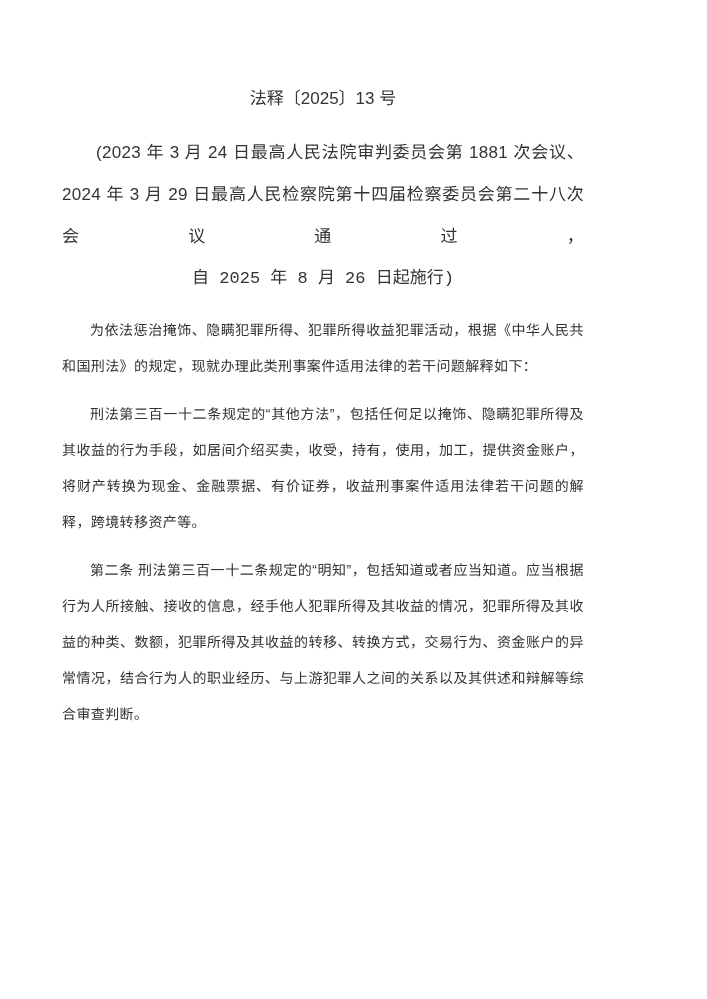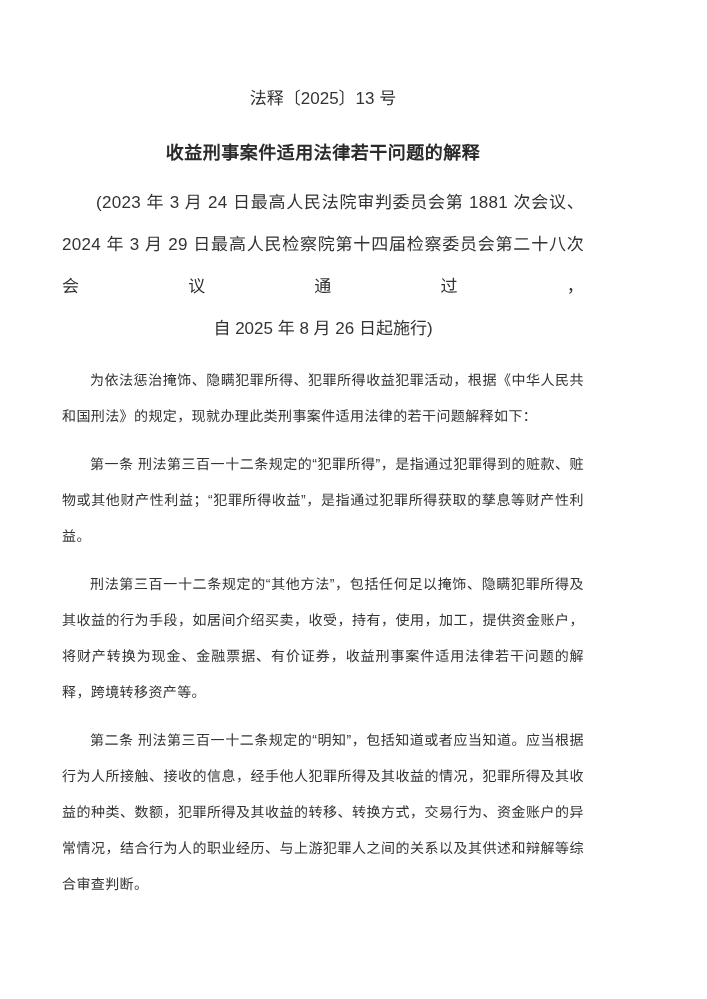--- a/index.html
+++ b/index.html
@@ -46,20 +46,21 @@
       color: #333333;
     }
     .enactment .passed {
       text-indent: 2em;
       text-align: justify;
       text-align-last: justify;
       letter-spacing: 0.3px;
     }
     .enactment .effective {
       text-align: center;
+      font-family: Liberation Mono, monospace;
     }
     .body-text {
       margin-top: 2px;
     }
     .para {
       margin: 12px 0 0 0;
       text-indent: 2em;
       text-align: justify;
       font-size: 14px;
       line-height: 36px;
@@ -69,28 +70,26 @@
     }
   </style>
 </head>
 <body>
 
 <div class="page">
 
   <div class="doc-number">法释〔2025〕13 号</div>
 
   <h1 class="title">
-    <span class="title-line">收益刑事案件适用法律若干问题的解释</span>
   </h1>
 
   <div class="enactment">
     <div class="passed">(2023 年 3 月 24 日最高人民法院审判委员会第 1881 次会议、2024 年 3 月 29 日最高人民检察院第十四届检察委员会第二十八次会议通过，</div>
     <div class="effective">自 2025 年 8 月 26 日起施行)</div>
   </div>
 
   <div class="body-text">
     <p class="para">为依法惩治掩饰、隐瞒犯罪所得、犯罪所得收益犯罪活动，根据《中华人民共和国刑法》的规定，现就办理此类刑事案件适用法律的若干问题解释如下：</p>
-    <p class="para">第一条 刑法第三百一十二条规定的“犯罪所得”，是指通过犯罪得到的赃款、赃物或其他财产性利益；“犯罪所得收益”，是指通过犯罪所得获取的孳息等财产性利益。</p>
     <p class="para">刑法第三百一十二条规定的“其他方法”，包括任何足以掩饰、隐瞒犯罪所得及其收益的行为手段，如居间介绍买卖，收受，持有，使用，加工，提供资金账户，将财产转换为现金、金融票据、有价证券，收益刑事案件适用法律若干问题的解释，跨境转移资产等。</p>
     <p class="para">第二条 刑法第三百一十二条规定的“明知”，包括知道或者应当知道。应当根据行为人所接触、接收的信息，经手他人犯罪所得及其收益的情况，犯罪所得及其收益的种类、数额，犯罪所得及其收益的转移、转换方式，交易行为、资金账户的异常情况，结合行为人的职业经历、与上游犯罪人之间的关系以及其供述和辩解等综合审查判断。</p>
   </div>
 
 </div>
 
 </body></html>

